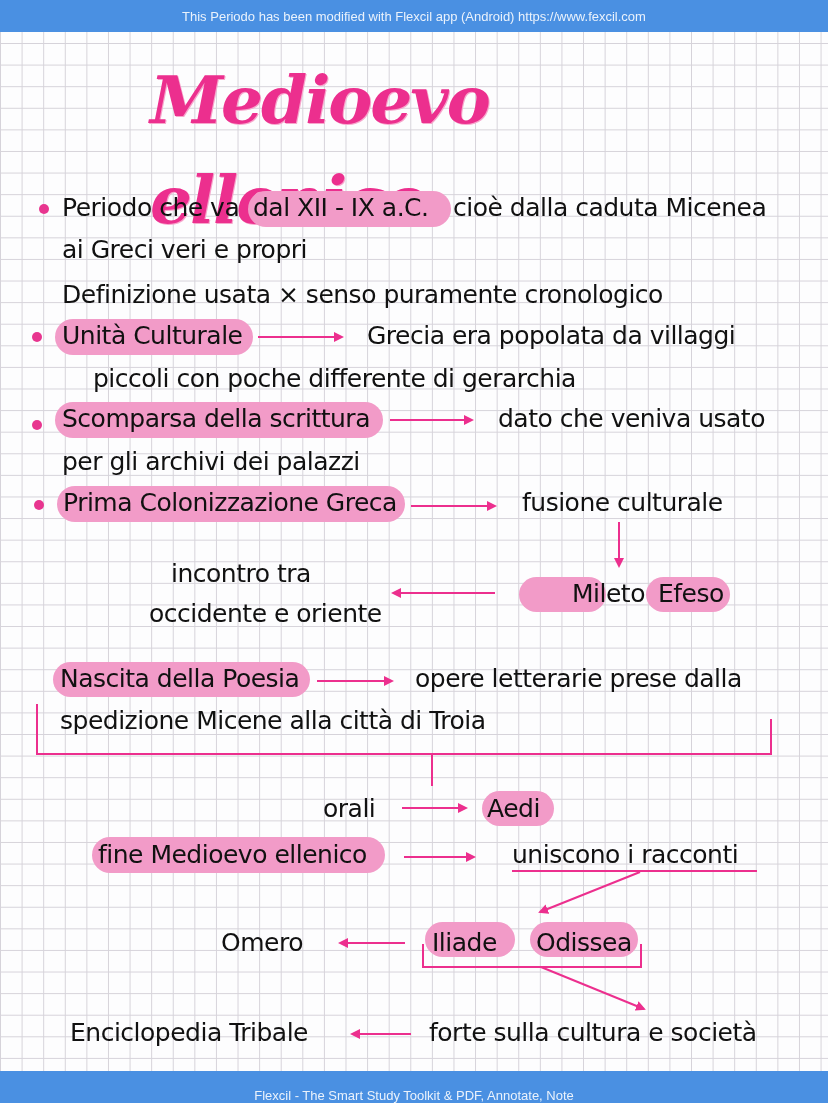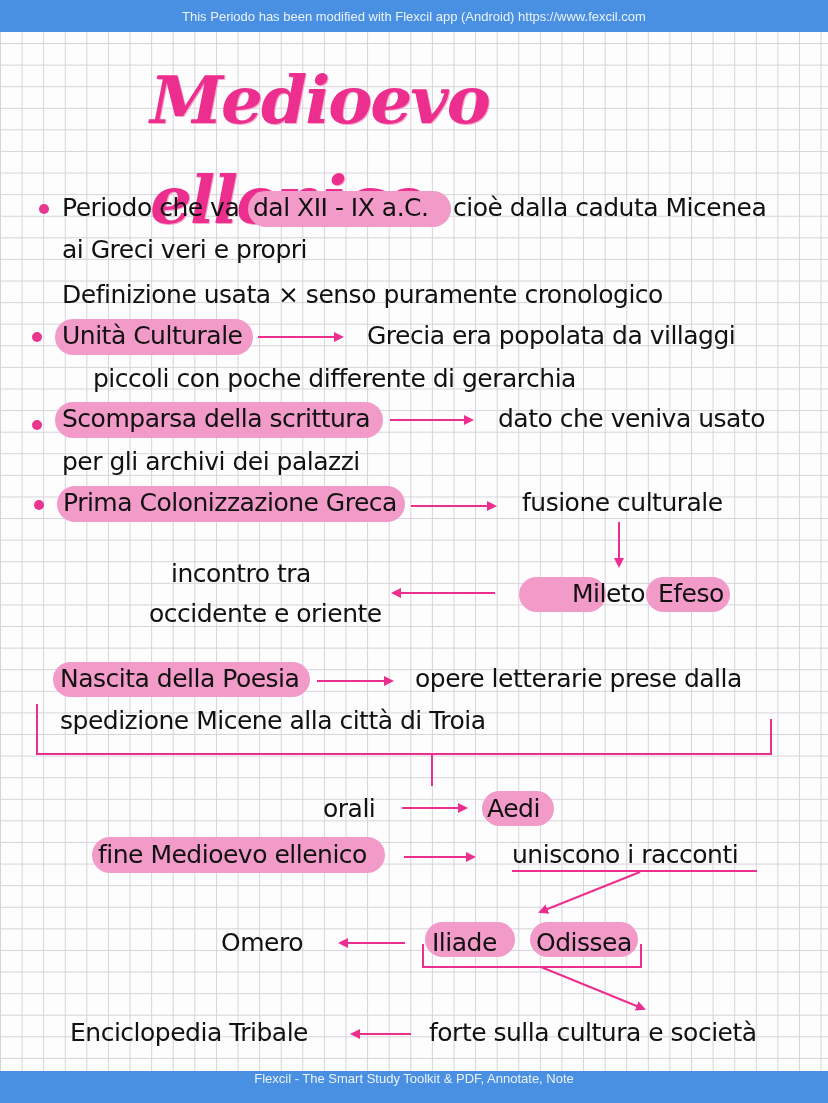--- a/index.html
+++ b/index.html
@@ -20,21 +20,21 @@
   .topbar {
     position:absolute; left:0; top:0; width:828px; height:32px;
     background:#4a90e2; color:#eaf2fc;
     font-family:"Liberation Sans", sans-serif; font-size:13px;
     display:flex; align-items:center; justify-content:center;
   }
   .bottombar {
     position:absolute; left:0; top:1071px; width:828px; height:32px;
     background:#4a90e2; color:#eaf2fc;
     font-family:"Liberation Sans", sans-serif; font-size:13px;
-    display:flex; align-items:flex-start; justify-content:center;
+    display:flex; align-items:flex-end; justify-content:center;
   }
   .title {
     position:absolute; left:150px; top:50px; width:580px; height:100px;
     color:#ec2f8e; font-family:"DejaVu Serif", serif; font-style:italic; font-weight:bold;
     font-size:66px; letter-spacing:-2px; line-height:100px;
     text-shadow: 1px 1px 0 #f7a6cc;
   }
   .t {
     position:absolute; color:#111; font-family:"DejaVu Sans", sans-serif;
     font-size:25px; line-height:34px; white-space:nowrap; letter-spacing:-0.5px;

